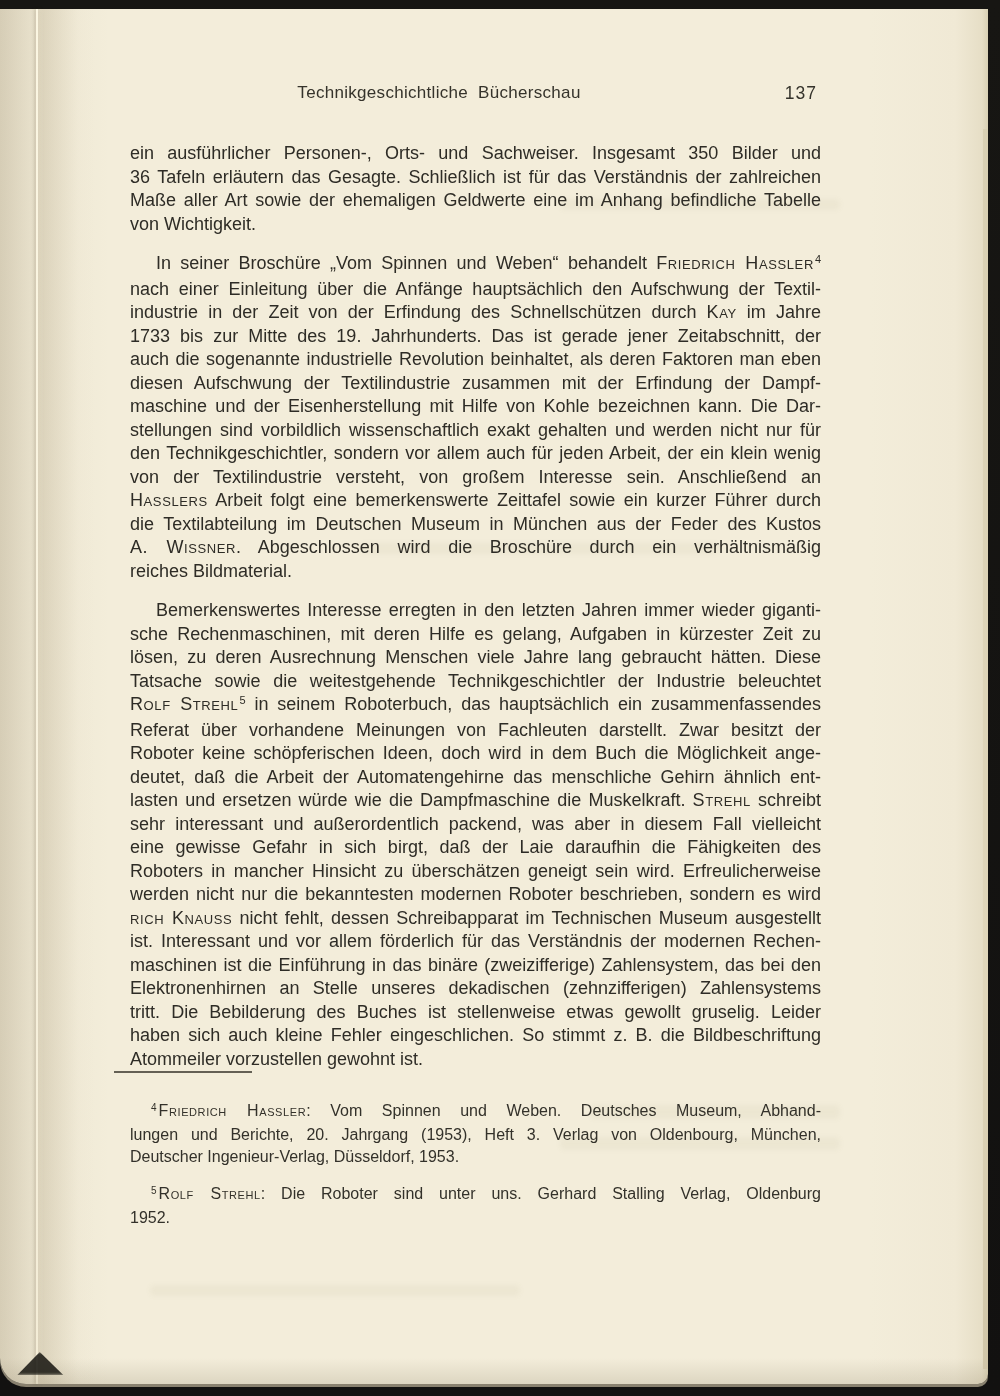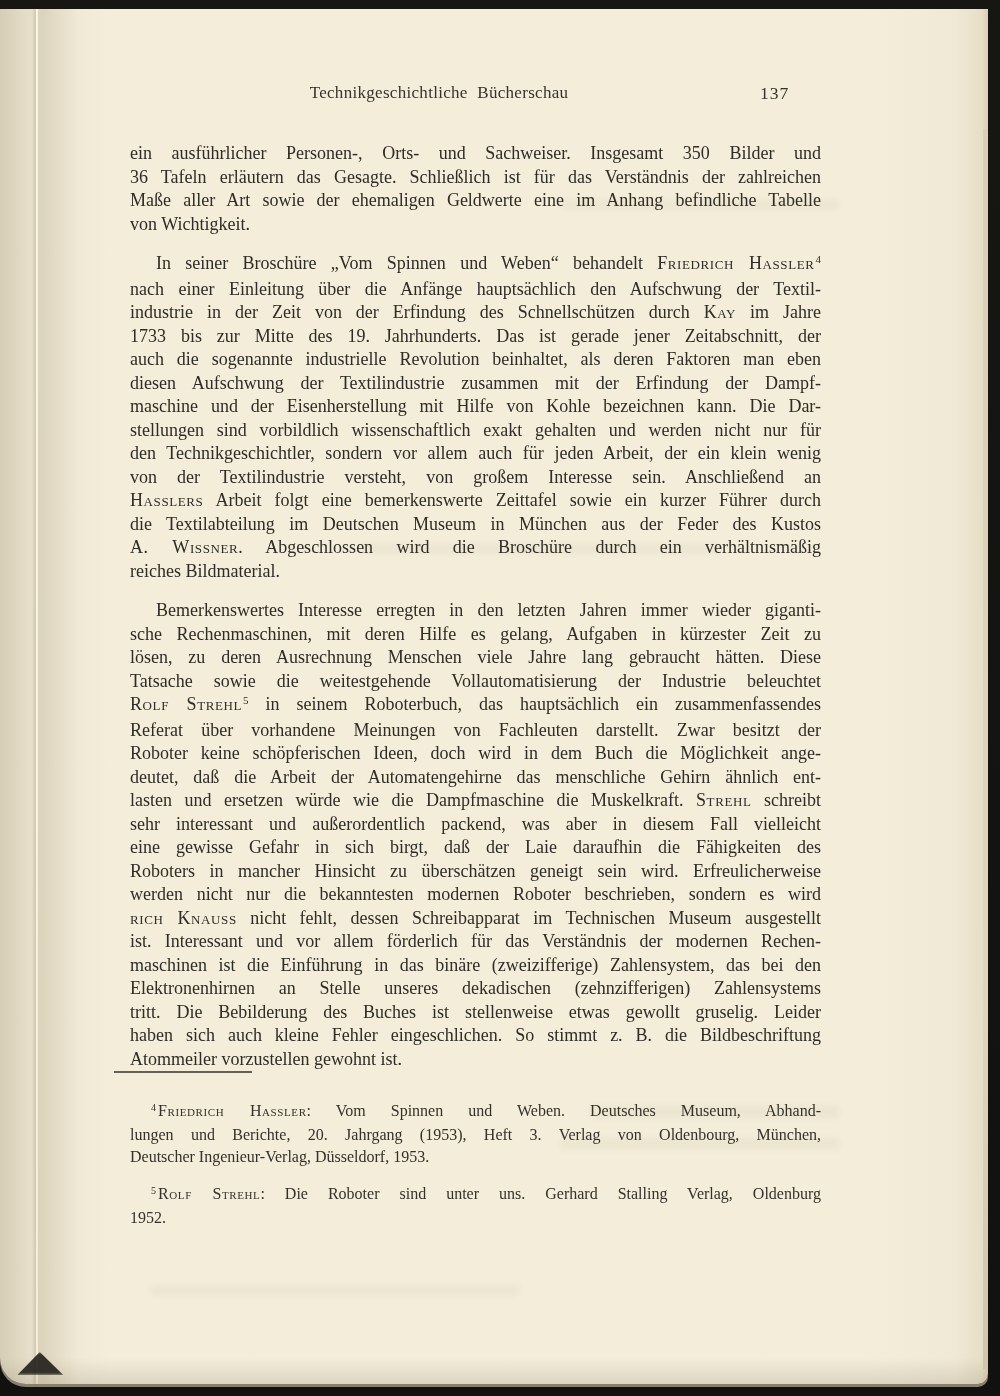--- a/index.html
+++ b/index.html
@@ -1,19 +1,19 @@
 <!DOCTYPE html>
 <html><head>
 <meta charset="utf-8">
 <style>
   html,body{margin:0;padding:0;background:#14130f;}
   #screen{
     position:relative;width:1000px;height:1396px;overflow:hidden;
     background:linear-gradient(180deg,#171613 0%,#121110 100%);
-    font-family:Liberation Serif, serif;
+    font-family:Liberation Sans, sans-serif;
   }
   
   #sheet{
     position:absolute;left:0;top:9px;width:988px;height:1375px;
     background:linear-gradient(90deg,#eae2cc 0px,#efe8d3 28px,#f3edda 95px,#f3edda 870px,#f0e9d5 955px,#e6dec6 982px,#d9d0b4 988px);
     border-bottom-left-radius:26px;border-bottom-right-radius:10px;
     box-shadow:0 3px 0 rgba(216,205,175,0.6);
   }
   #gutter-shade{
     position:absolute;left:0;top:0;width:110px;height:100%;
@@ -41,21 +41,21 @@
     opacity:.9;
   }
   
   .ghost{position:absolute;background:#8a8458;opacity:0.06;filter:blur(2.5px);border-radius:4px;}
   
   #running-head{
     position:absolute;left:40px;top:83px;width:798px;text-align:center;
     font-size:17px;line-height:20px;color:#35332b;word-spacing:5px;letter-spacing:.3px;
   }
   #page-number{
-    position:absolute;left:760px;top:83px;width:57px;text-align:left;
+    position:absolute;left:760px;top:83px;width:57px;text-align:right;
     font-size:17.5px;line-height:20px;color:#35332b;letter-spacing:1px;
   }
   #body-text{
     position:absolute;left:114px;top:126px;width:723px;
     font-size:18px;color:#2e2c26;
   }
   #body-text .tline{line-height:23.5px;text-align:justify;text-align-last:justify;}
   #body-text .tline.lastline{text-align-last:left;}
   #footnote-rule{
     position:absolute;left:114px;top:1071px;width:138px;height:2px;
@@ -112,21 +112,21 @@
         <div class="tline"><span>von der Textilindustrie versteht, von großem Interesse sein. Anschließend an</span></div>
         <div class="tline"><span class="sc">Hasslers</span><span> Arbeit folgt eine bemerkenswerte Zeittafel sowie ein kurzer Führer durch</span></div>
         <div class="tline"><span>die Textilabteilung im Deutschen Museum in München aus der Feder des Kustos</span></div>
         <div class="tline"><span class="sc">A. Wissner</span><span>. Abgeschlossen wird die Broschüre durch ein verhältnismäßig</span></div>
         <div class="tline lastline"><span>reiches Bildmaterial.</span></div>
       </div>
       <div class="para">
         <div class="tline" style="text-indent: 26px;"><span>Bemerkenswertes Interesse erregten in den letzten Jahren immer wieder giganti-</span></div>
         <div class="tline"><span>sche Rechenmaschinen, mit deren Hilfe es gelang, Aufgaben in kürzester Zeit zu</span></div>
         <div class="tline"><span>lösen, zu deren Ausrechnung Menschen viele Jahre lang gebraucht hätten. Diese</span></div>
-        <div class="tline"><span>Tatsache sowie die weitestgehende Vollautomatisierung der Industrie beleuchtet</span></div>
+        <div class="tline"><span>Tatsache sowie die weitestgehende Technikgeschichtler der Industrie beleuchtet</span></div>
         <div class="tline"><span class="sc">Rolf Strehl</span><span class="sup">5</span><span> in seinem Roboterbuch, das hauptsächlich ein zusammenfassendes</span></div>
         <div class="tline"><span>Referat über vorhandene Meinungen von Fachleuten darstellt. Zwar besitzt der</span></div>
         <div class="tline"><span>Roboter keine schöpferischen Ideen, doch wird in dem Buch die Möglichkeit ange-</span></div>
         <div class="tline"><span>deutet, daß die Arbeit der Automatengehirne das menschliche Gehirn ähnlich ent-</span></div>
         <div class="tline"><span>lasten und ersetzen würde wie die Dampfmaschine die Muskelkraft. </span><span class="sc">Strehl</span><span> schreibt</span></div>
         <div class="tline"><span>sehr interessant und außerordentlich packend, was aber in diesem Fall vielleicht</span></div>
         <div class="tline"><span>eine gewisse Gefahr in sich birgt, daß der Laie daraufhin die Fähigkeiten des</span></div>
         <div class="tline"><span>Roboters in mancher Hinsicht zu überschätzen geneigt sein wird. Erfreulicherweise</span></div>
         <div class="tline"><span>werden nicht nur die bekanntesten modernen Roboter beschrieben, sondern es wird</span></div>
         <div class="tline"><span class="sc">rich Knauss</span><span> nicht fehlt, dessen Schreibapparat im Technischen Museum ausgestellt</span></div>

